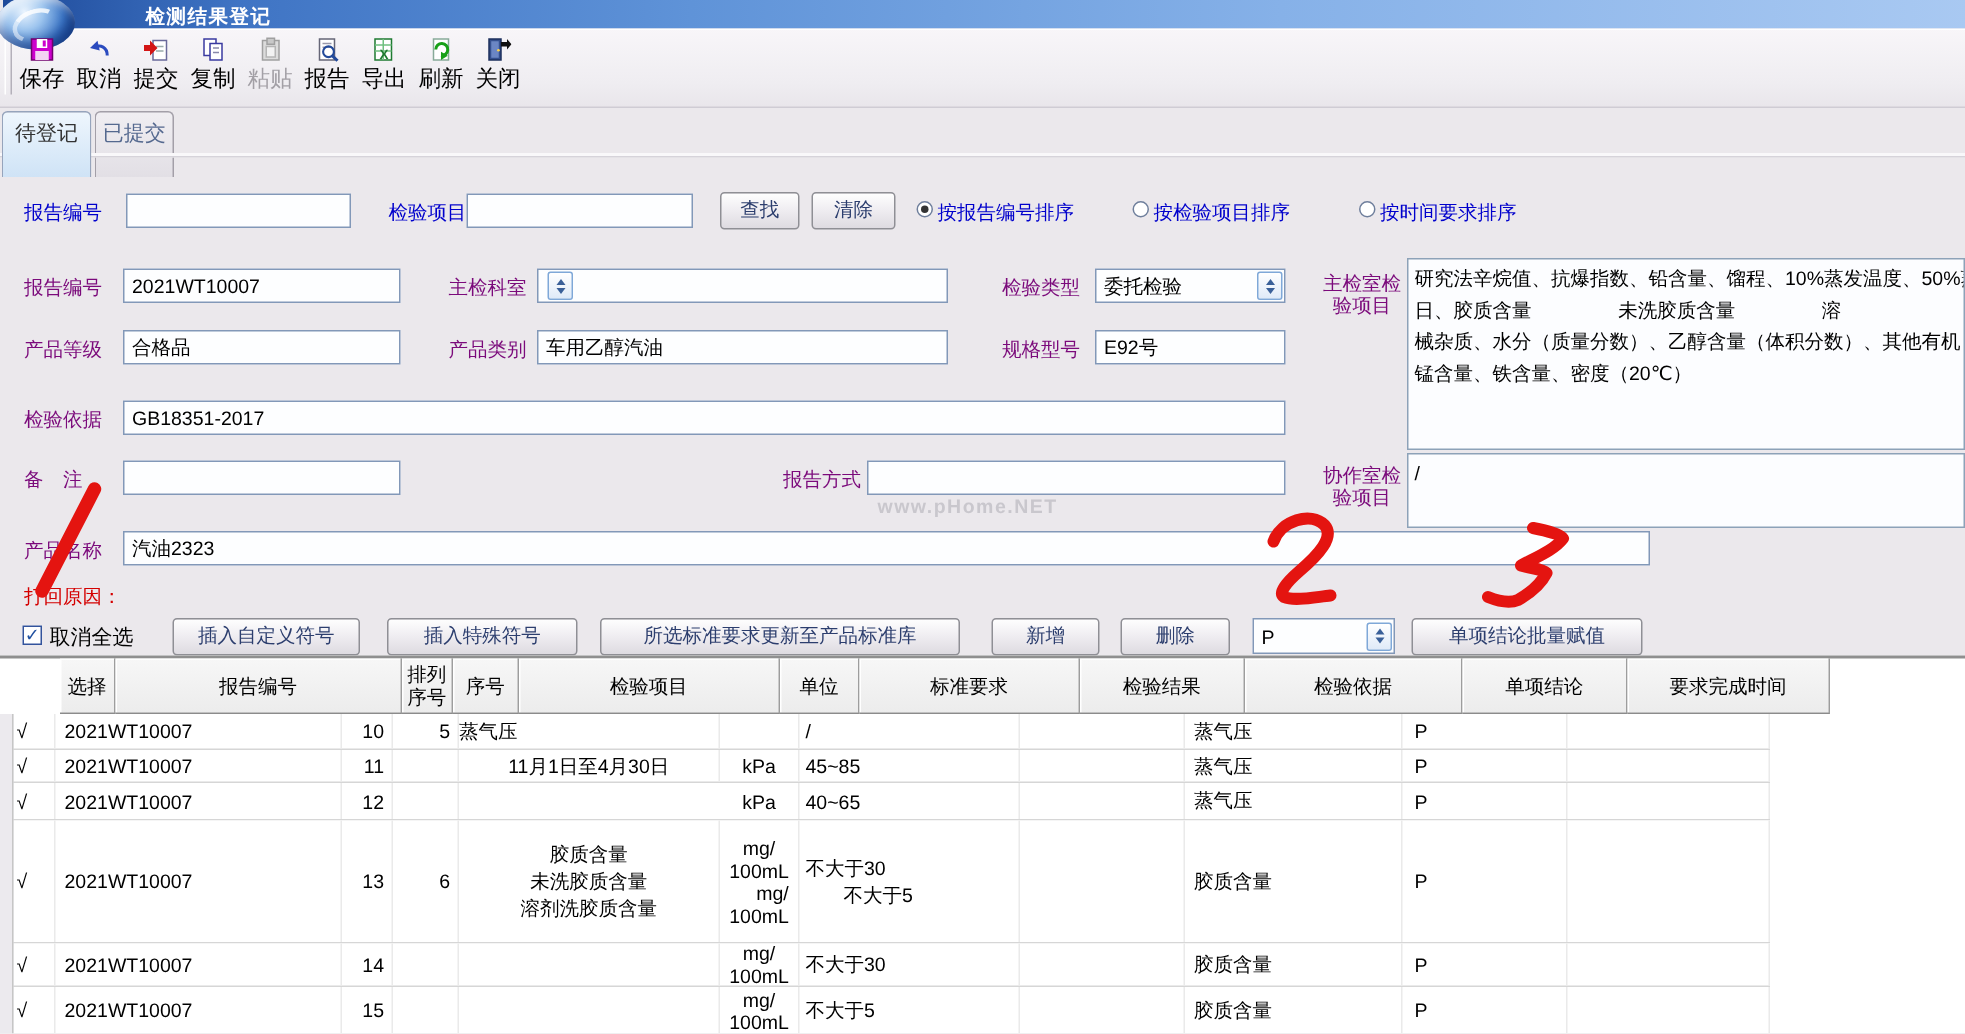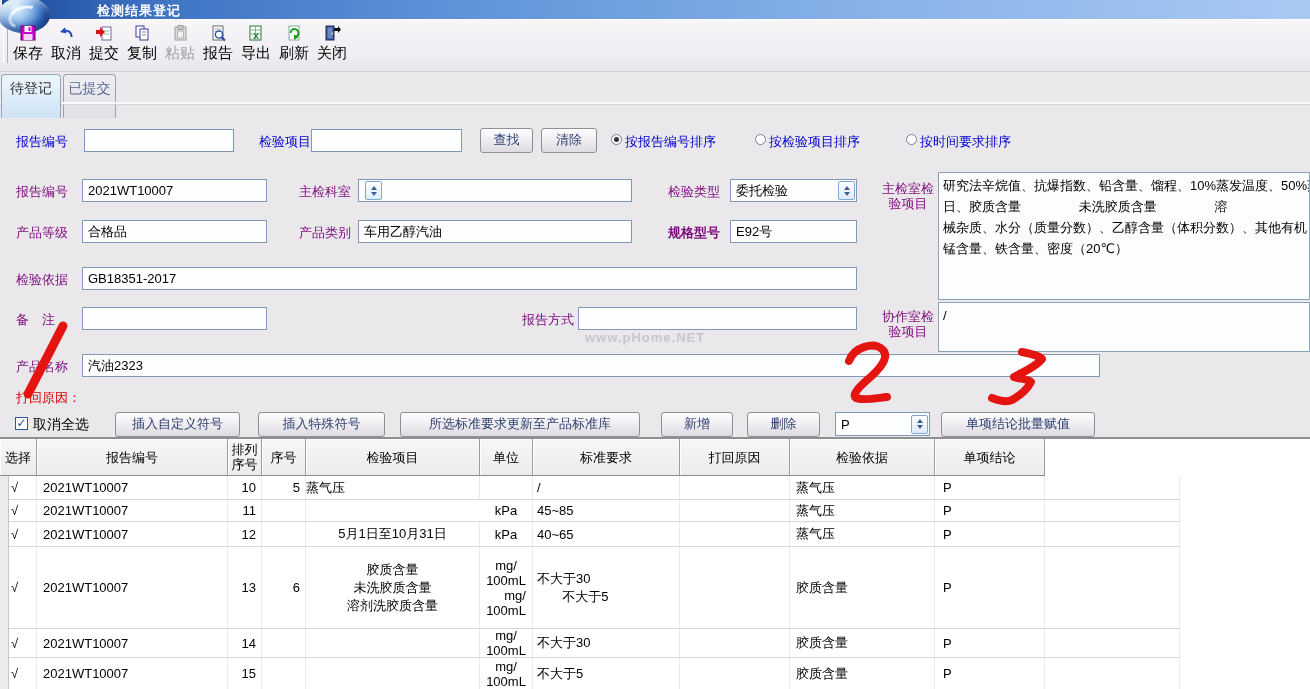--- a/index.html
+++ b/index.html
@@ -52,21 +52,21 @@
   .spin .dn{border-top:4px solid #3a6099;}
   .rad{position:absolute;width:11px;height:11px;border:1px solid #6f7f9c;border-radius:50%;background:#fff;box-sizing:border-box;}
   .rad.sel::after{content:"";position:absolute;left:2px;top:2px;width:5px;height:5px;border-radius:50%;background:#333;}
   .cb{position:absolute;width:13px;height:13px;border:1px solid #33539c;background:#fff;box-sizing:border-box;
     font-size:12px;line-height:11px;text-align:center;color:#2050a0;font-weight:bold;}
   .watermark{position:absolute;left:585px;top:330px;font-size:13px;font-weight:bold;color:#c9c7cd;letter-spacing:1px;}
   
   .grid{position:absolute;left:0;top:437px;width:1310px;height:252px;background:#fff;border-top:2px solid #8f8f8f;box-sizing:border-box;}
   .th{position:absolute;top:0;height:37px;box-sizing:border-box;background:linear-gradient(180deg,#f7f7f7,#ececec);
     border-right:1px solid #9d9d9d;border-bottom:1px solid #8b8b8b;box-shadow:inset 1px 1px 0 #fff;
-    display:flex;align-items:center;justify-content:center;text-align:center;font-size:13px;line-height:15px;white-space:pre;color:#000;}
+    display:flex;align-items:center;justify-content:center;text-align:center;font-size:13px;line-height:15px;white-space:pre;color:#000;margin-left:40px;}
   .trow{position:absolute;left:0;width:1180px;background:#fff;border-bottom:1px solid #d6d6d6;box-sizing:border-box;}
   .td{position:absolute;top:0;bottom:0;display:flex;align-items:center;overflow:hidden;
     white-space:pre;font-size:13px;color:#000;border-right:1px solid #eaeaea;box-sizing:border-box;}
   .c-c{justify-content:center;text-align:center;}
   .c-l{justify-content:flex-start;text-align:left;}
   .c-r{justify-content:flex-end;text-align:right;padding-right:5px;}
   .c-sel{padding-left:11px;}
   .p4{padding-left:4px;} .p6{padding-left:6px;} .p8{padding-left:8px;}
   .rowstrip{position:absolute;left:0;top:37px;bottom:0;width:8px;background:#eceaee;border-right:1px solid #c6c6c6;z-index:2;}
   .marks{position:absolute;left:0;top:0;z-index:50;pointer-events:none;}
@@ -204,21 +204,21 @@
 验项目</span>
 <div class="ta" style="left:938px;top:172px;width:372px;height:128px;">研究法辛烷值、抗爆指数、铅含量、馏程、10%蒸发温度、50%蒸
 日、胶质含量                未洗胶质含量                溶
 械杂质、水分（质量分数）、乙醇含量（体积分数）、其他有机
 锰含量、铁含量、密度（20℃）</div>
 
 <span class="lbl" style="left:16px;top:225px;">产品等级</span>
 <div class="inp" style="left:82px;top:220px;width:185px;">合格品</div>
 <span class="lbl" style="left:299px;top:225px;">产品类别</span>
 <div class="inp" style="left:358px;top:220px;width:274px;">车用乙醇汽油</div>
-<span class="lbl" style="left:668px;top:225px;font-weight:bold;">规格型号</span>
+<span class="lbl" style="left:668px;top:225px;">规格型号</span>
 <div class="inp" style="left:730px;top:220px;width:127px;">E92号</div>
 
 <span class="lbl" style="left:16px;top:272px;">检验依据</span>
 <div class="inp" style="left:82px;top:267px;width:775px;">GB18351-2017</div>
 
 <span class="lbl" style="left:16px;top:312px;">备　注</span>
 <div class="inp" style="left:82px;top:307px;width:185px;"></div>
 <span class="lbl" style="left:522px;top:312px;text-align:right;">报告方式</span>
 <div class="inp" style="left:578px;top:307px;width:279px;"></div>
 <span class="lbl two" style="left:881px;top:309px;width:54px;">协作室检
@@ -249,55 +249,56 @@
 
 <div class="grid" id="grid">
   <div class="th" style="left:0;width:37px;">选择</div>
   <div class="th" style="left:37px;width:191px;">报告编号</div>
   <div class="th" style="left:228px;width:34px;">排列
 序号</div>
   <div class="th" style="left:262px;width:44px;">序号</div>
   <div class="th" style="left:306px;width:174px;">检验项目</div>
   <div class="th" style="left:480px;width:53px;">单位</div>
   <div class="th" style="left:533px;width:147px;text-align:right;">标准要求</div>
-  <div class="th" style="left:680px;width:110px;">打回原因</div>
+  <div class="th" style="left:680px;width:110px;">检验结果</div>
   <div class="th" style="left:790px;width:145px;">检验依据</div>
   <div class="th" style="left:935px;width:110px;">单项结论</div>
+  <div class="th" style="left:1045px;width:135px;">要求完成时间</div>
   <div class="rowstrip"></div>
 <div class="trow" style="top: 37px; height: 24px;">
       <div class="td c-l c-sel" style="left: 0px; width: 37px;">√</div>
       <div class="td c-l p6" style="left: 37px; width: 191px;">2021WT10007</div>
       <div class="td c-r" style="left: 228px; width: 34px;">10</div>
       <div class="td c-r" style="left: 262px; width: 44px;">5</div>
       <div class="td c-c c-l" style="left: 306px; width: 174px;">蒸气压</div>
       <div class="td c-c" style="left: 480px; width: 53px;"></div>
       <div class="td c-l p4" style="left: 533px; width: 147px;">/</div>
       <div class="td c-l" style="left: 680px; width: 110px;"></div>
       <div class="td c-l p6" style="left: 790px; width: 145px;">蒸气压</div>
       <div class="td c-l p8" style="left: 935px; width: 110px;">P</div>
       <div class="td c-l" style="left: 1045px; width: 135px;"></div>
     </div>
     <div class="trow" style="top: 61px; height: 22px;">
       <div class="td c-l c-sel" style="left: 0px; width: 37px;">√</div>
       <div class="td c-l p6" style="left: 37px; width: 191px;">2021WT10007</div>
       <div class="td c-r" style="left: 228px; width: 34px;">11</div>
       <div class="td c-r" style="left: 262px; width: 44px;"></div>
+      <div class="td c-c" style="left: 306px; width: 174px;">11月1日至4月30日</div>
       <div class="td c-c" style="left: 480px; width: 53px;">kPa</div>
       <div class="td c-l p4" style="left: 533px; width: 147px;">45~85</div>
       <div class="td c-l" style="left: 680px; width: 110px;"></div>
       <div class="td c-l p6" style="left: 790px; width: 145px;">蒸气压</div>
       <div class="td c-l p8" style="left: 935px; width: 110px;">P</div>
       <div class="td c-l" style="left: 1045px; width: 135px;"></div>
     </div>
     <div class="trow" style="top: 83px; height: 25px;">
       <div class="td c-l c-sel" style="left: 0px; width: 37px;">√</div>
       <div class="td c-l p6" style="left: 37px; width: 191px;">2021WT10007</div>
       <div class="td c-r" style="left: 228px; width: 34px;">12</div>
       <div class="td c-r" style="left: 262px; width: 44px;"></div>
-      <div class="td c-c" style="left: 306px; width: 174px;">5月1日至10月31日</div>
       <div class="td c-c" style="left: 480px; width: 53px;">kPa</div>
       <div class="td c-l p4" style="left: 533px; width: 147px;">40~65</div>
       <div class="td c-l" style="left: 680px; width: 110px;"></div>
       <div class="td c-l p6" style="left: 790px; width: 145px;">蒸气压</div>
       <div class="td c-l p8" style="left: 935px; width: 110px;">P</div>
       <div class="td c-l" style="left: 1045px; width: 135px;"></div>
     </div>
     <div class="trow" style="top: 108px; height: 82px;">
       <div class="td c-l c-sel" style="left: 0px; width: 37px;">√</div>
       <div class="td c-l p6" style="left: 37px; width: 191px;">2021WT10007</div>

